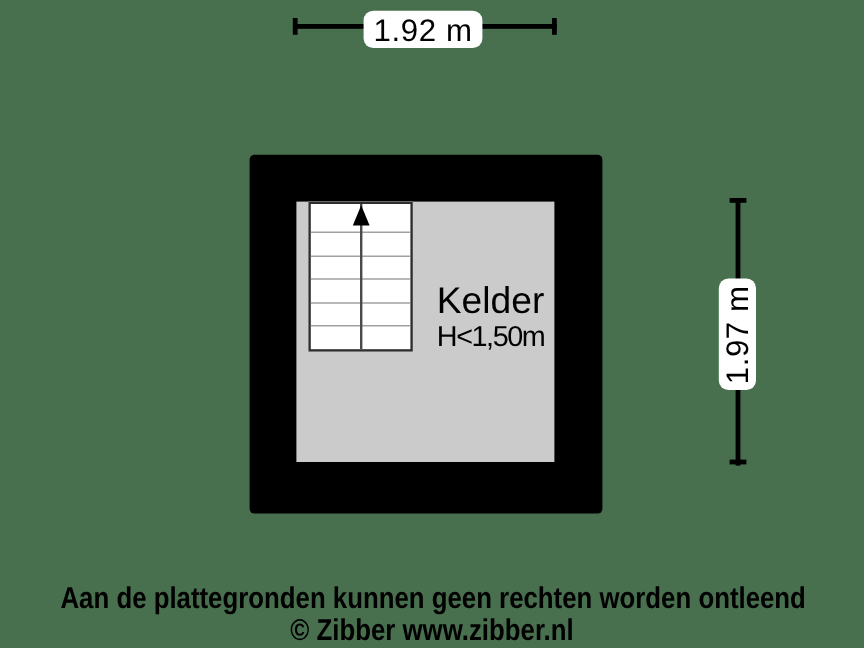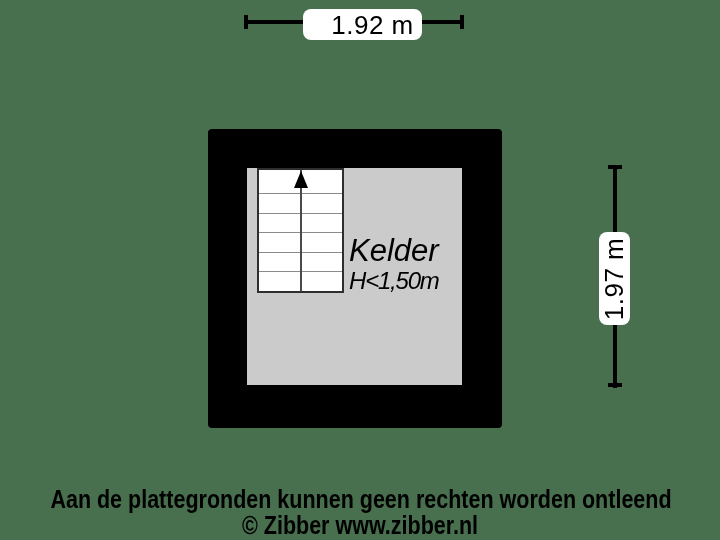--- a/index.html
+++ b/index.html
@@ -59,42 +59,42 @@
   }
   .stairs-arrow {
     left: 50%; top: 1px;
     width: 0; height: 0;
     margin-left: -7px;
     border-left: 7px solid transparent;
     border-right: 7px solid transparent;
     border-bottom: 17px solid var(--wall,#000);
   }
 
-  .room-label { left: 349px; top: 234px; font-style: italic; }
+  .room-label { left: 364px; top: 234px; }
   .room-name { font-size: 31px; line-height: 33px; white-space: nowrap; }
   .room-height { font-size: 24px; line-height: 28px; letter-spacing: -1.2px; white-space: nowrap; }
 
   
   .footer-line {
     left: 0; width: 720px;
     text-align: center;
     font-weight: bold;
     font-size: 25px; line-height: 26px;
     transform: scaleX(0.86);
     white-space: nowrap;
   }
 </style>
 </head>
 <body style="--background: #48704E; --wall: #000000; --room: #CBCBCB; --stairs_fill: #FFFFFF; --stairs_border: #2E2E2E; --tread_line: #8A8A8A; --dim_line: #000000; --label_box: #FFFFFF; --text: #000000;">
 
 <div class="abs">
   <div class="abs dim-line-h" style="left:246px; top:20px; width:218px;"></div>
   <div class="abs tick-v" style="left:244px; top:15px;"></div>
   <div class="abs tick-v" style="left:460px; top:15px;"></div>
-  <div class="abs dim-label-box" style="left:303px; top:9px; width:99px; height:31px;padding-left:20px;">
+  <div class="abs dim-label-box" style="left:303px; top:9px; width:99px; height:31px;">
     <span>1.92 m</span>
   </div>
 </div>
 
 <div class="abs">
   <div class="abs dim-line-v" style="left:613px; top:166px; height:222px;"></div>
   <div class="abs tick-h" style="left:608px; top:165px;"></div>
   <div class="abs tick-h" style="left:608px; top:383px;"></div>
   <div class="abs dim-label-box vertical" style="left:599px; top:232px; width:31px; height:93px;">
     <span>1.97 m</span>

